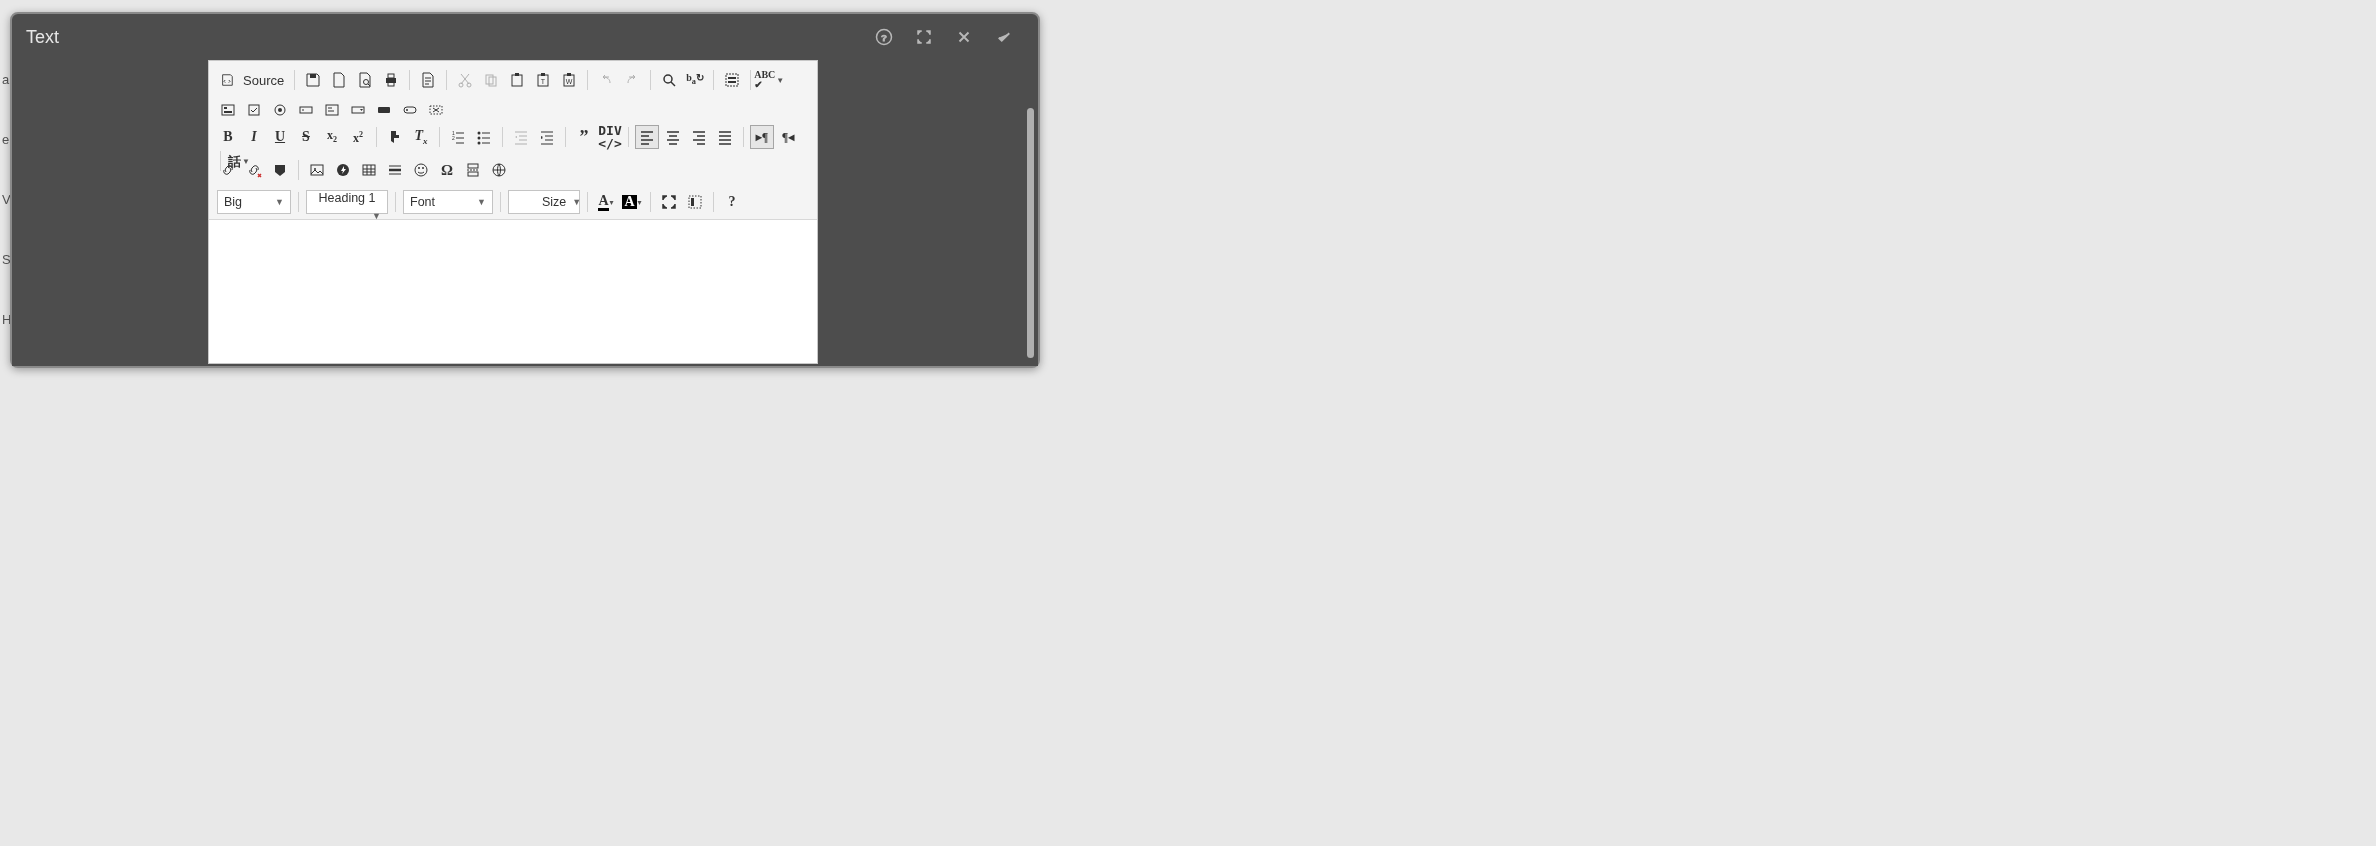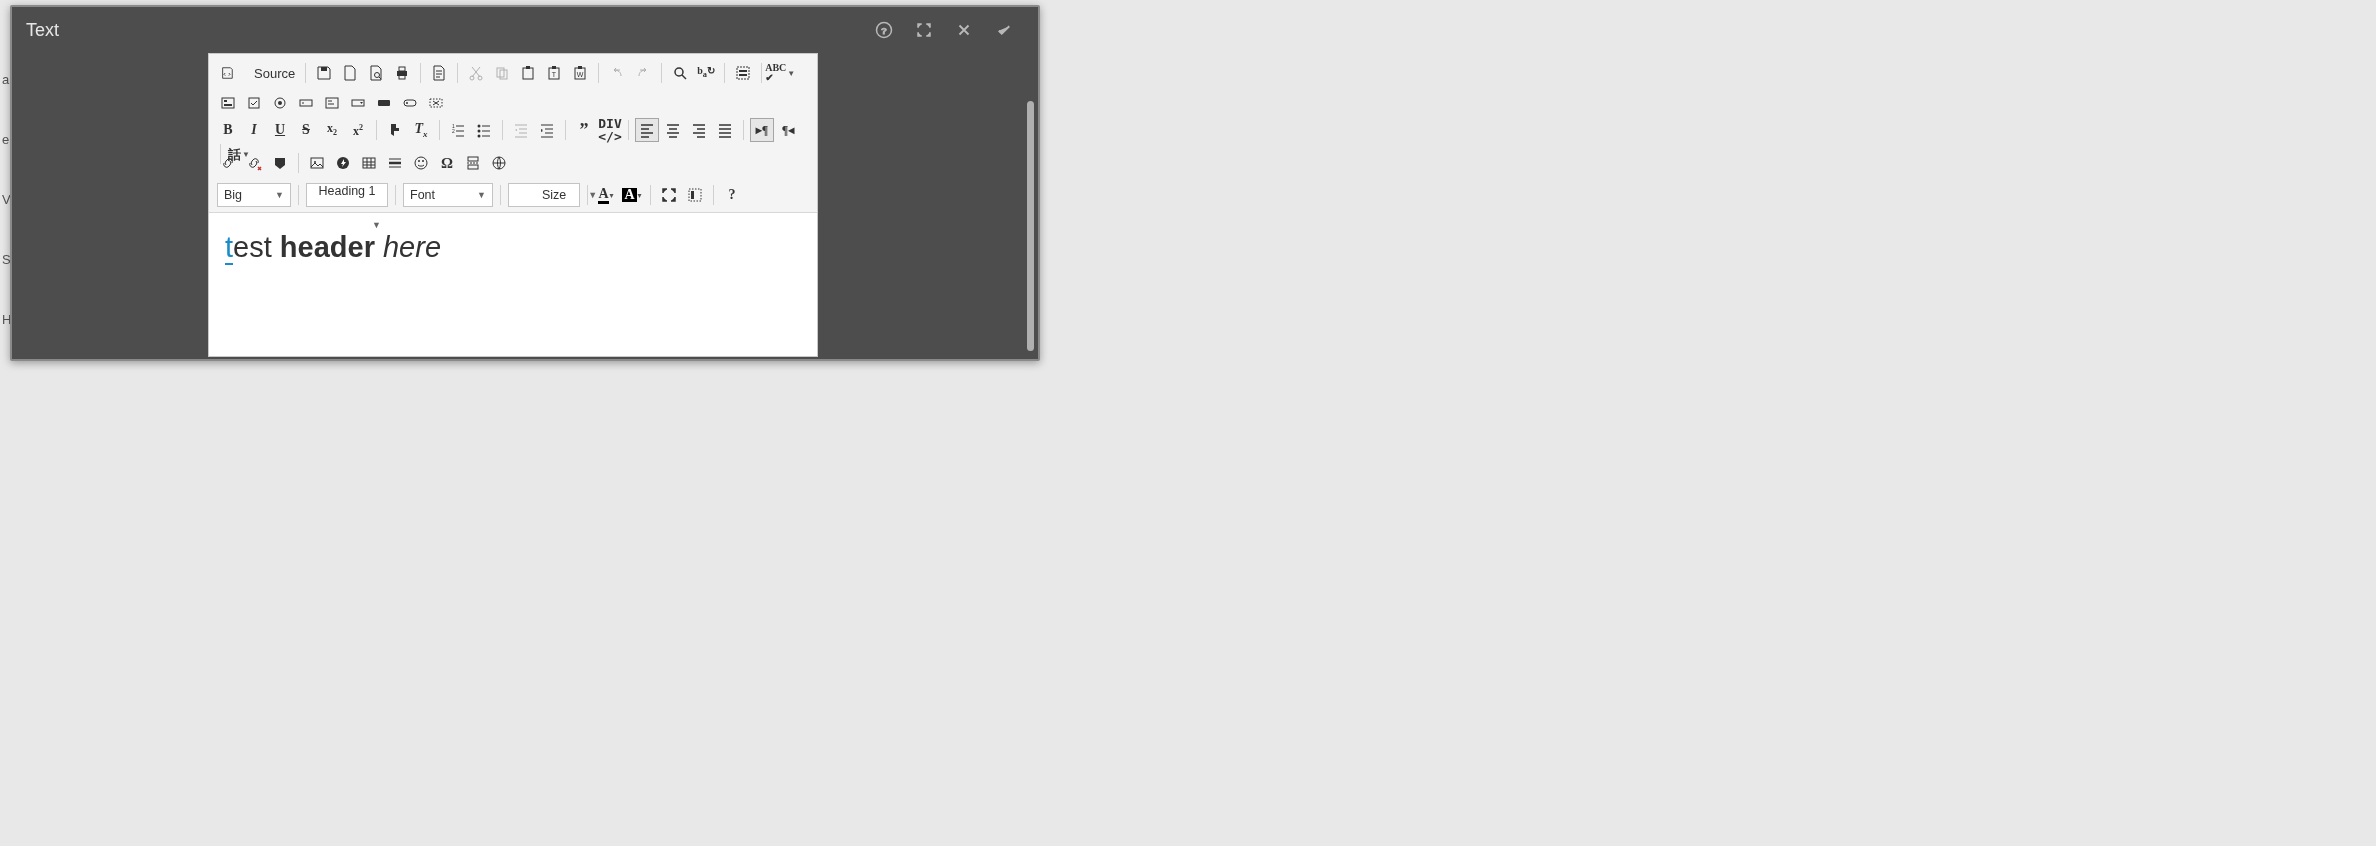--- a/index.html
+++ b/index.html
@@ -12,25 +12,25 @@
 }
 .page-bg-text {
   position: absolute;
   left: 2px; top: 50px;
   font-size: 13px;
   color: #555;
   line-height: 60px;
 }
 .dialog-shadow {
   position: absolute;
-  left: 10px; top: 5px;
+  left: 10px; top: 12px;
   width: 1030px; height: 356px;
   background: #4d4d4d;
   border: 2px solid #8a8a8a;
-  border-radius: 2px;
+  border-radius: 8px;
   box-shadow: 0 2px 8px rgba(0,0,0,.35);
 }
 .dialog-header {
   height: 46px;
   display: flex;
   align-items: center;
   padding: 0 14px;
   color: #e6e6e6;
 }
 .dialog-title { font-size: 18px; font-weight: 300; flex: 1; }
@@ -71,34 +71,34 @@
   align-items: center; justify-content: center;
   color: #333;
   cursor: pointer;
   margin: 0 1px;
 }
 .btn.disabled { color: #b0b0b0; cursor: default; }
 .btn.active { border: 1px solid #a5a5a5; background: #e6e6e6; }
 .btn svg { width: 16px; height: 16px; fill: currentColor; }
 .btn .glyph { font-size: 14px; font-weight: bold; line-height: 1; font-family: Georgia, serif; }
 .sep { width: 1px; height: 20px; background: #d0d0d0; margin: 0 5px; }
-.src-btn { width: auto; padding: 0 4px; gap: 20px; font-size: 13px; }
+.src-btn { width: auto; padding: 0 4px; gap: 9px; font-size: 13px; }
 .src-btn svg { width: 14px; height: 14px; }
 .combo {
   height: 24px;
   border: 1px solid #c4c4c4;
   background: #fff;
   display: inline-flex;
   align-items: center;
   padding: 0 6px;
   font-size: 12.5px;
   color: #333;
   margin: 0 2px;
   cursor: pointer;
-  gap: 22px;
+  gap: 6px;
 }
 .combo .caret { font-size: 9px; color: #666; margin-left: auto; }
 .combo.w1 { width: 74px; }
 .combo.w2 { width: 82px; flex-direction: column; }
 .combo.w3 { width: 90px; }
 .combo.w4 { width: 72px; padding-left: 33px; }
 
 .content {
   padding: 18px 16px;
   font-family: Helvetica, Arial, sans-serif;
@@ -540,21 +540,16 @@
                 <rect x="4" y="4" width="3" height="8" fill="currentColor"></rect>
               </svg>
             </div>
           <span class="sep"></span>
           <div class="btn">
               <span class="glyph" style="font-weight:900">?</span>
             </div>
         </div>
       </div>
 
-      <div class="content">
-        <div class="h1line">
-          <span class="t-under">t</span><span>est </span><span class="t-bold">header</span><span class="t-ital"> here</span>
-        </div>
-      </div>
     </div>
     <div class="scroll-indicator"></div>
   </div>
 </div>
 
 </body></html>

